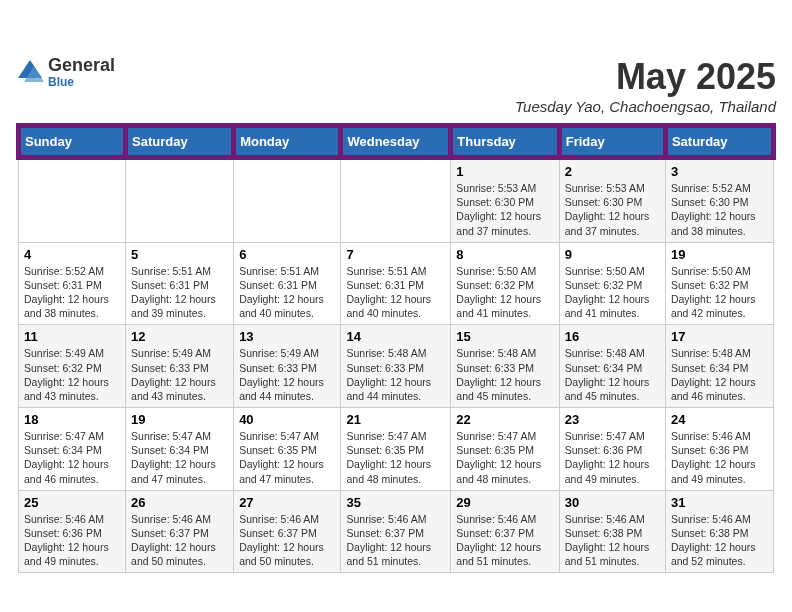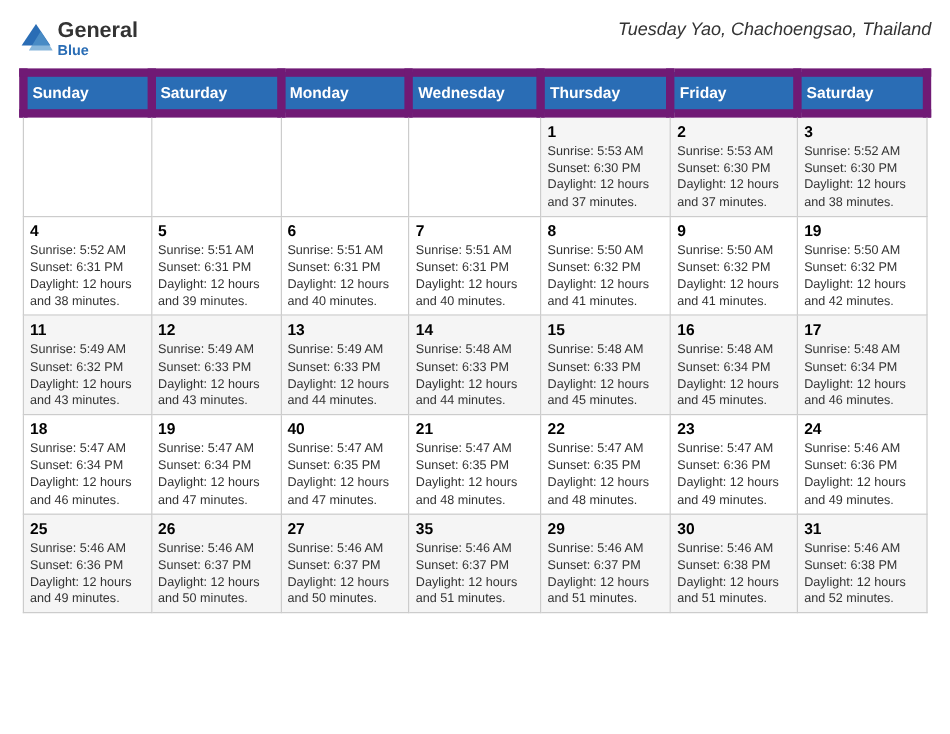--- a/index.html
+++ b/index.html
@@ -8,20 +8,21 @@
       background: #fff;
       width: 792px;
       min-height: 612px;
       padding: 16px;
     }
     .header {
       display: flex;
       justify-content: space-between;
       align-items: flex-start;
       margin-bottom: 8px;
+      margin-top: 40px;
     }
     .logo {
       display: flex;
       align-items: center;
     }
     .logo-text {
       display: flex;
       flex-direction: column;
       line-height: 1.1;
     }
@@ -58,21 +59,21 @@
       border-collapse: collapse;
       font-size: 11px;
     }
     thead tr th {
       background-color: #2a6db5;
       color: #fff;
       padding: 6px 4px;
       text-align: left;
       font-size: 13px;
       font-weight: bold;
-      border: 7px solid #701a75;
+      border: 5px solid #701a75;
     }
     tbody tr td {
       border: 1px solid #ccc;
       padding: 4px 5px;
       vertical-align: top;
       width: 113px;
       height: 80px;
       background: #fff;
     }
     tbody tr:nth-child(odd) td {
@@ -101,20 +102,21 @@
     <svg class="logo-icon" viewBox="0 0 28 28">
       <polygon points="14,2 26,20 2,20" fill="#2a6db5"></polygon>
       <polygon points="18,8 28,24 8,24" fill="#5599cc" opacity="0.7"></polygon>
     </svg>
     <div class="logo-text">
       <span class="logo-general">General</span>
       <span class="logo-blue">Blue</span>
     </div>
   </div>
   <div class="title-block">
+    <div class="month-title">May 2025</div>
     <div class="location-title">Tuesday Yao, Chachoengsao, Thailand</div>
   </div>
 </div>
 
 <table>
   <thead>
     <tr id="header-row">
         <th>Sunday</th>
         <th>Saturday</th>
         <th>Monday</th>

